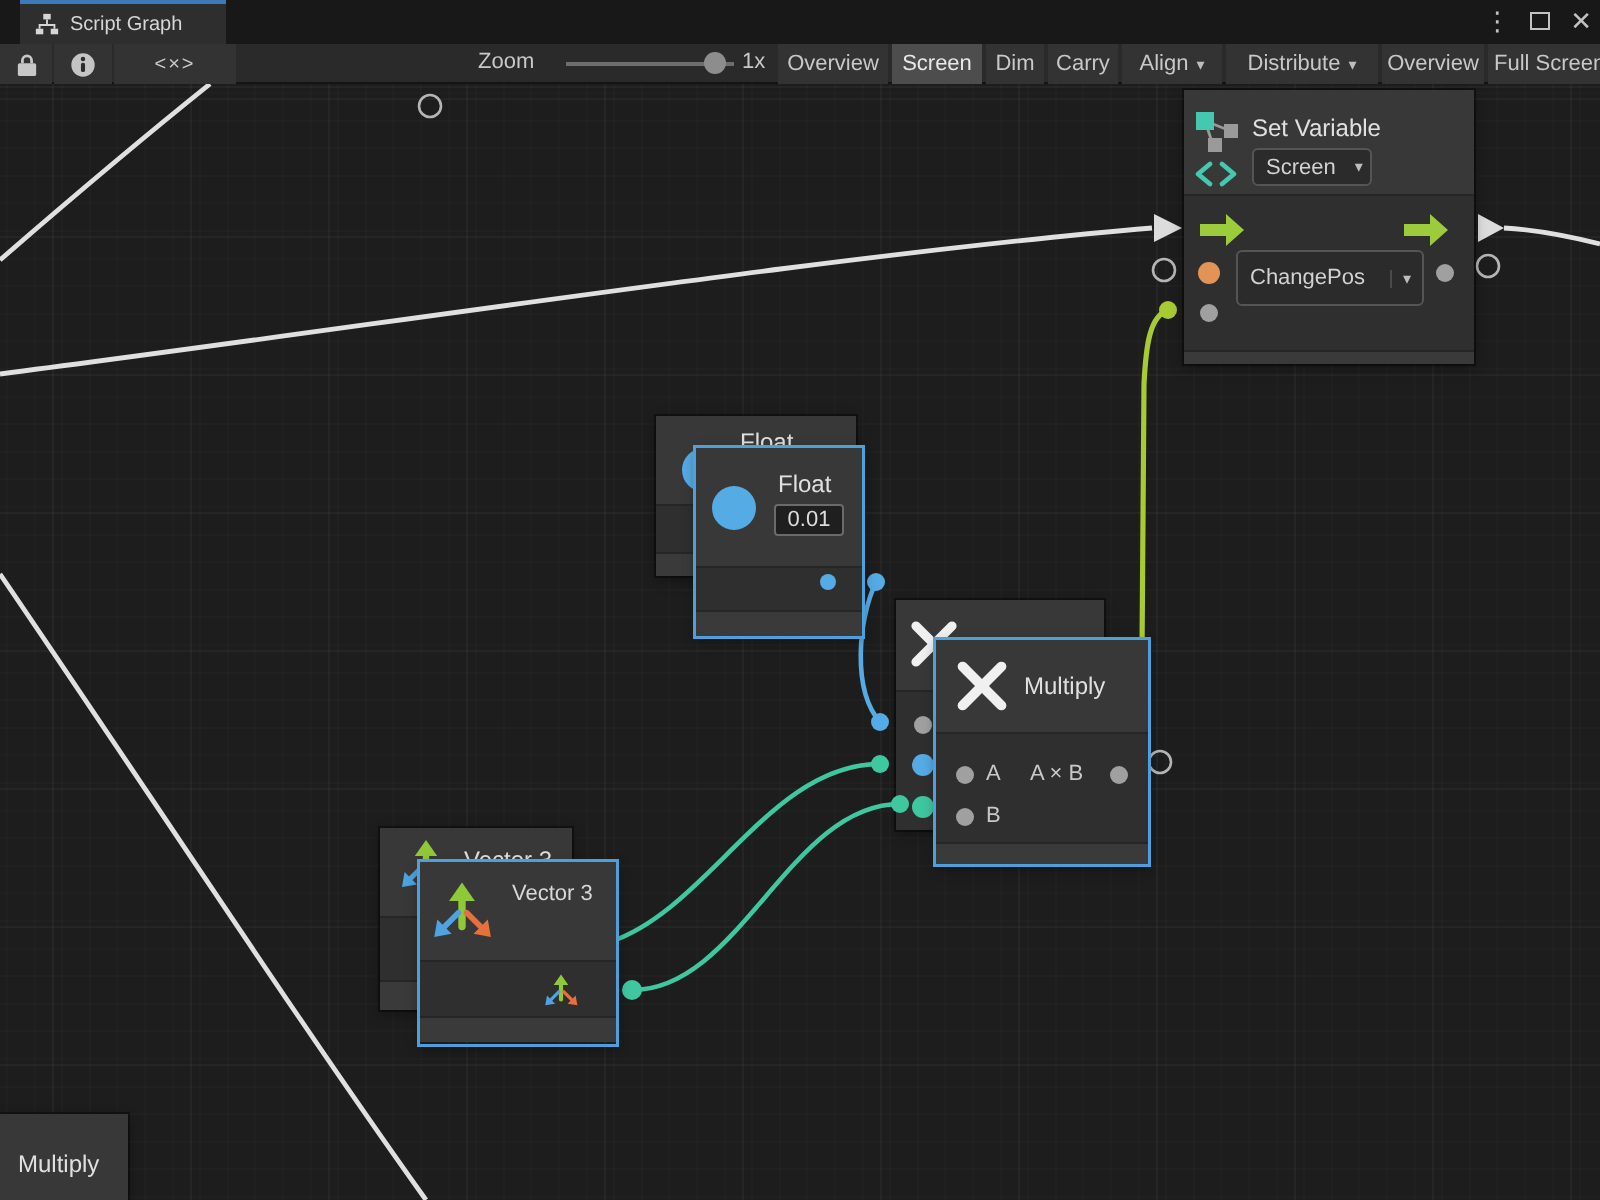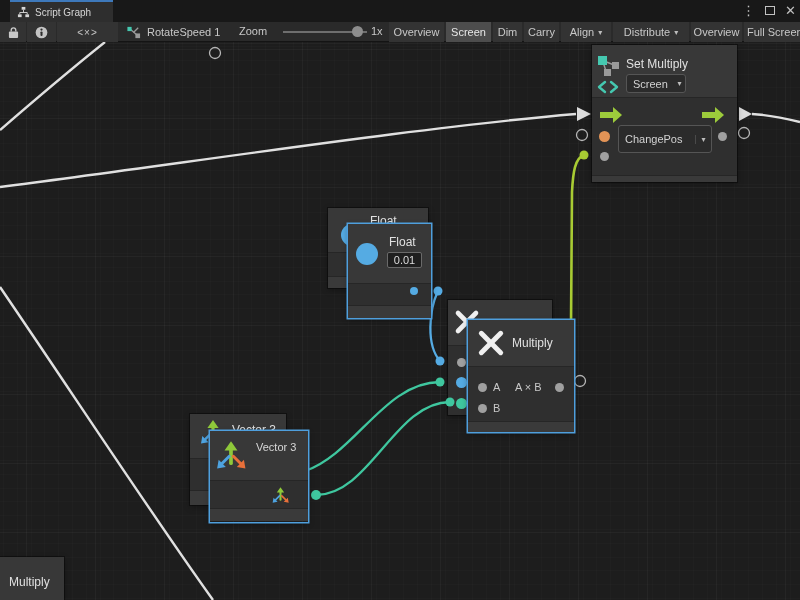--- a/index.html
+++ b/index.html
@@ -122,29 +122,20 @@
     </div>
     <div class="tb-btn" style="left:27px;width:29px">
       <svg width="13" height="13" viewBox="0 0 14 14">
         <circle cx="7" cy="7" r="6.3" fill="#c4c4c4"></circle>
         <circle cx="7" cy="3.8" r="1.2" fill="#2c2c2c"></circle>
         <rect x="5.9" y="5.8" width="2.2" height="5" rx="1" fill="#2c2c2c"></rect>
       </svg>
     </div>
     <div class="tb-btn" style="left:57px;width:61px;font-size:10px;letter-spacing:1px">&lt;×&gt;</div>
 
-    <div class="tb-btn tb-flat" style="left:126px;width:110px;justify-content:flex-start;gap:6px">
-      <svg width="15" height="15" viewBox="0 0 16 16">
-        <line x1="4" y1="4" x2="12" y2="11" stroke="#9a9a9a" stroke-width="1.4"></line>
-        <line x1="8" y1="8" x2="13" y2="3" stroke="#9a9a9a" stroke-width="1.4"></line>
-        <rect x="1.5" y="2" width="4.5" height="4.5" fill="#45c8b0"></rect>
-        <rect x="10" y="9" width="5" height="5" fill="#9a9a9a"></rect>
-      </svg>
-      <span>RotateSpeed 1</span>
-    </div>
 
     <span style="position:absolute;left:239px;top:3px">Zoom</span>
     <div class="zoom-track"></div>
     <div class="zoom-handle"></div>
     <span style="position:absolute;left:371px;top:3px">1x</span>
 
     <div class="tb-btn" style="left:389px;width:55px">Overview</div>
     <div class="tb-btn active" style="left:446px;width:45px">Screen</div>
     <div class="tb-btn" style="left:493px;width:29px">Dim</div>
     <div class="tb-btn" style="left:524px;width:35px">Carry</div>
@@ -231,21 +222,21 @@
           <line x1="8" y1="7" x2="18" y2="11" stroke="#9a9a9a" stroke-width="1.4"></line>
           <line x1="7" y1="8" x2="10" y2="17" stroke="#9a9a9a" stroke-width="1.4"></line>
           <rect x="2" y="2" width="9" height="9" fill="#45c8b0"></rect>
           <rect x="16" y="8" width="7" height="7" fill="#9a9a9a"></rect>
           <rect x="8" y="15" width="7" height="7" fill="#9a9a9a"></rect>
           <g stroke="#45c8b0" stroke-width="2.4" fill="none" stroke-linecap="round" stroke-linejoin="round">
             <path d="M9,28 L3,33 L9,38"></path>
               <path d="M15,28 L21,33 L15,38"></path>
           </g>
         </svg>
-        <span class="n-title" style="left:34px;top:12px">Set Multiply</span>
+        <span class="n-title" style="left:34px;top:12px">Set Variable</span>
         <div class="dropdown dd-plain" style="position:absolute;left:34px;top:29px;width:60px;height:19px">
           <span class="dd-text">Screen</span>
           <span class="dd-caret">▾</span>
         </div>
       </div>
       <div class="n-body" style="height:78px">
         <svg class="flow-arrow" style="left:8px;top:9px" width="22" height="16" viewBox="0 0 22 16">
           <polygon points="0,5 13,5 13,0 22,8 13,16 13,11 0,11" fill="#9ccb3b"></polygon>
         </svg>
         <svg class="flow-arrow" style="left:110px;top:9px" width="22" height="16" viewBox="0 0 22 16">

